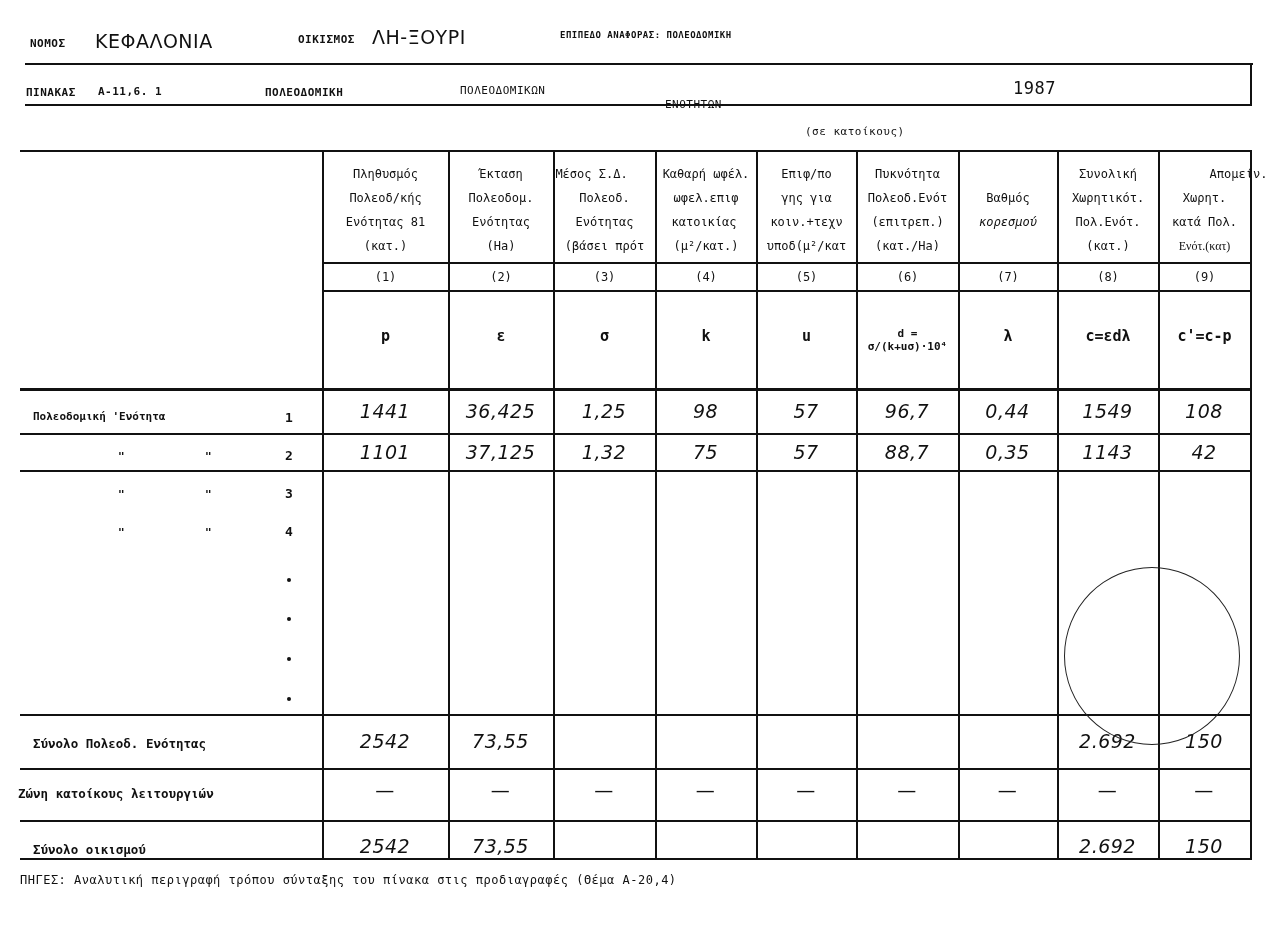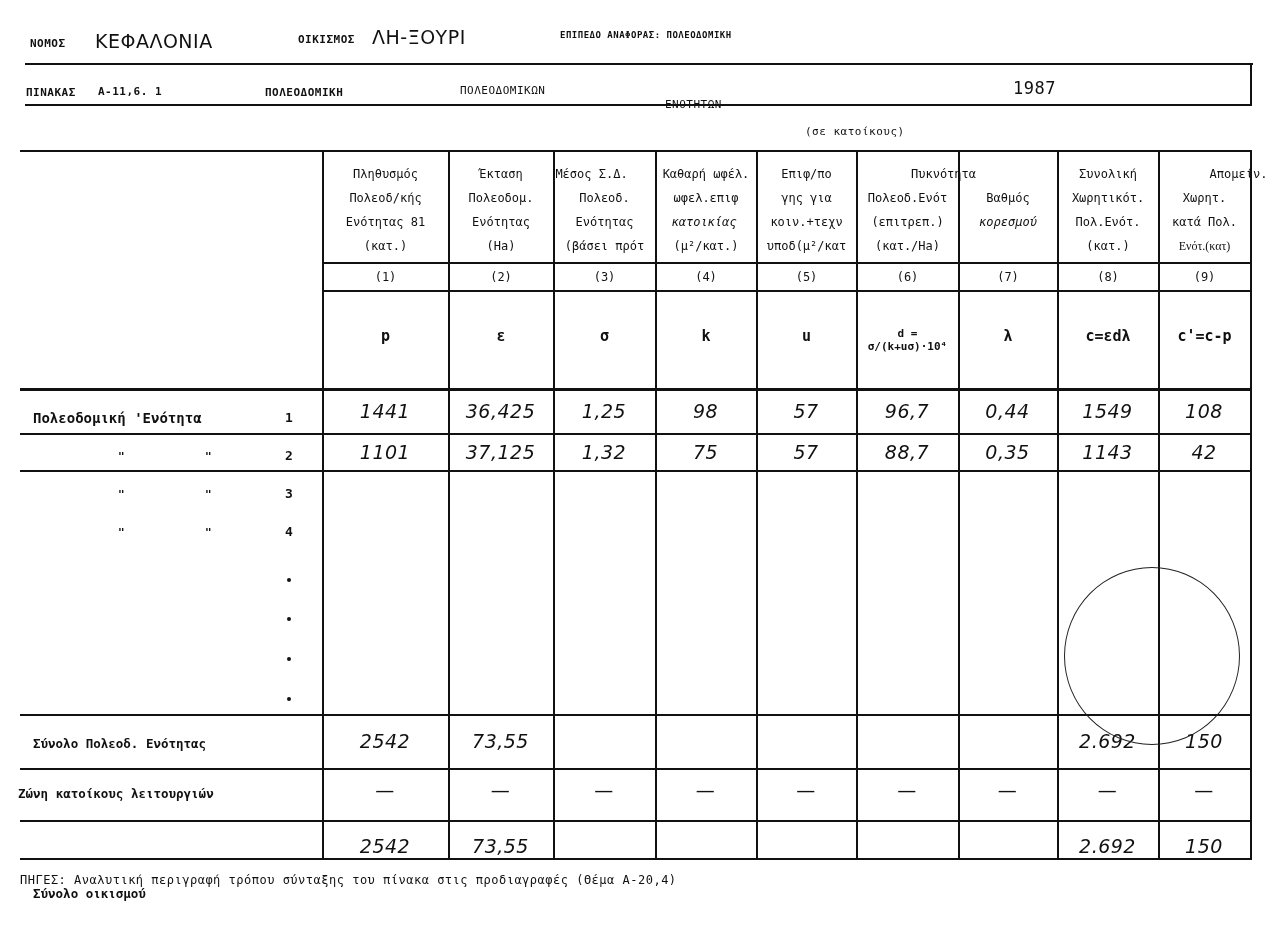--- a/index.html
+++ b/index.html
@@ -80,31 +80,31 @@
     <div class="hdr-cell" style="left:450px;top:266px;width:102px;height:22px;line-height:22px;">(2)</div>
     <div class="sym-cell" style="left:450px;top:327px;width:102px;font-size:15px;">ε</div>
     <div class="hdr-cell" style="left:540px;top:163px;width:103px;height:24px;line-height:22px;">Μέσος Σ.Δ.</div>
     <div class="hdr-cell" style="left:555px;top:187px;width:99px;height:24px;line-height:22px;">Πολεοδ.</div>
     <div class="hdr-cell" style="left:555px;top:211px;width:99px;height:24px;line-height:22px;">Ενότητας</div>
     <div class="hdr-cell" style="left:555px;top:235px;width:99px;height:24px;line-height:22px;">(βάσει πρότ</div>
     <div class="hdr-cell" style="left:555px;top:266px;width:99px;height:22px;line-height:22px;">(3)</div>
     <div class="sym-cell" style="left:555px;top:327px;width:99px;font-size:15px;">σ</div>
     <div class="hdr-cell" style="left:657px;top:163px;width:98px;height:24px;line-height:22px;">Καθαρή ωφέλ.</div>
     <div class="hdr-cell" style="left:657px;top:187px;width:98px;height:24px;line-height:22px;">ωφελ.επιφ</div>
-    <div class="hdr-cell" style="left:657px;top:211px;width:94px;height:24px;line-height:22px;font-style:italic;">κατοικίας</div>
+    <div class="hdr-cell" style="left:657px;top:211px;width:94px;height:24px;line-height:22px;">κατοικίας</div>
     <div class="hdr-cell" style="left:657px;top:235px;width:98px;height:24px;line-height:22px;">(μ²/κατ.)</div>
     <div class="hdr-cell" style="left:657px;top:266px;width:98px;height:22px;line-height:22px;">(4)</div>
     <div class="sym-cell" style="left:657px;top:327px;width:98px;font-size:15px;">k</div>
     <div class="hdr-cell" style="left:758px;top:163px;width:97px;height:24px;line-height:22px;">Επιφ/πο</div>
     <div class="hdr-cell" style="left:758px;top:187px;width:97px;height:24px;line-height:22px;">γης για</div>
     <div class="hdr-cell" style="left:758px;top:211px;width:97px;height:24px;line-height:22px;">κοιν.+τεχν</div>
     <div class="hdr-cell" style="left:758px;top:235px;width:97px;height:24px;line-height:22px;">υποδ(μ²/κατ</div>
     <div class="hdr-cell" style="left:758px;top:266px;width:97px;height:22px;line-height:22px;">(5)</div>
     <div class="sym-cell" style="left:758px;top:327px;width:97px;font-size:15px;">u</div>
-    <div class="hdr-cell" style="left:858px;top:163px;width:99px;height:24px;line-height:22px;padding-left:36px;">Πυκνότητα</div>
+    <div class="hdr-cell" style="left:858px;top:163px;width:99px;height:24px;line-height:22px;">Πυκνότητα</div>
     <div class="hdr-cell" style="left:858px;top:187px;width:99px;height:24px;line-height:22px;">Πολεοδ.Ενότ</div>
     <div class="hdr-cell" style="left:858px;top:211px;width:99px;height:24px;line-height:22px;">(επιτρεπ.)</div>
     <div class="hdr-cell" style="left:858px;top:235px;width:99px;height:24px;line-height:22px;">(κατ./Ha)</div>
     <div class="hdr-cell" style="left:858px;top:266px;width:99px;height:22px;line-height:22px;">(6)</div>
     <div class="sym-cell" style="left:858px;top:327px;width:99px;font-size:11px;">d = σ/(k+uσ)·10⁴</div>
     <div class="hdr-cell" style="left:960px;top:163px;width:96px;height:24px;line-height:22px;"></div>
     <div class="hdr-cell" style="left:960px;top:187px;width:96px;height:24px;line-height:22px;">Βαθμός</div>
     <div class="hdr-cell" style="left:960px;top:211px;width:96px;height:24px;line-height:22px;font-style:italic;">κορεσμού</div>
     <div class="hdr-cell" style="left:960px;top:235px;width:96px;height:24px;line-height:22px;"></div>
     <div class="hdr-cell" style="left:960px;top:266px;width:96px;height:22px;line-height:22px;">(7)</div>
@@ -114,21 +114,21 @@
     <div class="hdr-cell" style="left:1059px;top:211px;width:98px;height:24px;line-height:22px;">Πολ.Ενότ.</div>
     <div class="hdr-cell" style="left:1059px;top:235px;width:98px;height:24px;line-height:22px;">(κατ.)</div>
     <div class="hdr-cell" style="left:1059px;top:266px;width:98px;height:22px;line-height:22px;">(8)</div>
     <div class="sym-cell" style="left:1059px;top:327px;width:98px;font-size:15px;">c=εdλ</div>
     <div class="hdr-cell" style="left:1160px;top:163px;width:89px;height:24px;line-height:22px;padding-left:34px;">Απομείν.</div>
     <div class="hdr-cell" style="left:1160px;top:187px;width:89px;height:24px;line-height:22px;">Χωρητ.</div>
     <div class="hdr-cell" style="left:1160px;top:211px;width:89px;height:24px;line-height:22px;">κατά Πολ.</div>
     <div class="hdr-cell" style="left:1160px;top:235px;width:89px;height:24px;line-height:22px;font-family:Liberation Serif, serif;">Ενότ.(κατ)</div>
     <div class="hdr-cell" style="left:1160px;top:266px;width:89px;height:22px;line-height:22px;">(9)</div>
     <div class="sym-cell" style="left:1160px;top:327px;width:89px;font-size:15px;">c'=c-p</div>
-    <div class="row-label" style="left:33px;top:410px;font-size:14px;">Πολεοδομική 'Ενότητα</div>
+    <div class="row-label" style="left:33px;top:410px;font-size:11px;">Πολεοδομική 'Ενότητα</div>
     <div class="row-label" style="left:285px;top:410px;">1</div>
     <div class="hand" style="position:absolute;left:324px;top:400px;width:122px;">1441</div>
     <div class="hand" style="position:absolute;left:450px;top:400px;width:101px;">36,425</div>
     <div class="hand" style="position:absolute;left:555px;top:400px;width:98px;">1,25</div>
     <div class="hand" style="position:absolute;left:657px;top:400px;width:97px;">98</div>
     <div class="hand" style="position:absolute;left:758px;top:400px;width:96px;">57</div>
     <div class="hand" style="position:absolute;left:858px;top:400px;width:98px;">96,7</div>
     <div class="hand" style="position:absolute;left:960px;top:400px;width:95px;">0,44</div>
     <div class="hand" style="position:absolute;left:1059px;top:400px;width:97px;">1549</div>
     <div class="hand" style="position:absolute;left:1160px;top:400px;width:88px;">108</div>
@@ -167,21 +167,21 @@
     <div class="row-label" style="left:18px;top:786px;font-size:12.5px;">Ζώνη κατοίκους λειτουργιών</div>
     <div class="hand" style="position:absolute;left:324px;top:779px;width:122px;font-style:normal;">—</div>
     <div class="hand" style="position:absolute;left:450px;top:779px;width:101px;font-style:normal;">—</div>
     <div class="hand" style="position:absolute;left:555px;top:779px;width:98px;font-style:normal;">—</div>
     <div class="hand" style="position:absolute;left:657px;top:779px;width:97px;font-style:normal;">—</div>
     <div class="hand" style="position:absolute;left:758px;top:779px;width:96px;font-style:normal;">—</div>
     <div class="hand" style="position:absolute;left:858px;top:779px;width:98px;font-style:normal;">—</div>
     <div class="hand" style="position:absolute;left:960px;top:779px;width:95px;font-style:normal;">—</div>
     <div class="hand" style="position:absolute;left:1059px;top:779px;width:97px;font-style:normal;">—</div>
     <div class="hand" style="position:absolute;left:1160px;top:779px;width:88px;font-style:normal;">—</div>
-    <div class="row-label" style="left:33px;top:842px;font-size:12.5px;margin-top:44px;">Σύνολο οικισμού</div>
+    <div class="row-label" style="left:33px;top:842px;font-size:12.5px;">Σύνολο οικισμού</div>
     <div class="hand" style="position:absolute;left:324px;top:835px;width:122px;font-style:italic;">2542</div>
     <div class="hand" style="position:absolute;left:450px;top:835px;width:101px;font-style:italic;">73,55</div>
     <div class="hand" style="position:absolute;left:555px;top:835px;width:98px;font-style:italic;"></div>
     <div class="hand" style="position:absolute;left:657px;top:835px;width:97px;font-style:italic;"></div>
     <div class="hand" style="position:absolute;left:758px;top:835px;width:96px;font-style:italic;"></div>
     <div class="hand" style="position:absolute;left:858px;top:835px;width:98px;font-style:italic;"></div>
     <div class="hand" style="position:absolute;left:960px;top:835px;width:95px;font-style:italic;"></div>
     <div class="hand" style="position:absolute;left:1059px;top:835px;width:97px;font-style:italic;">2.692</div>
     <div class="hand" style="position:absolute;left:1160px;top:835px;width:88px;font-style:italic;">150</div>
   </div>

